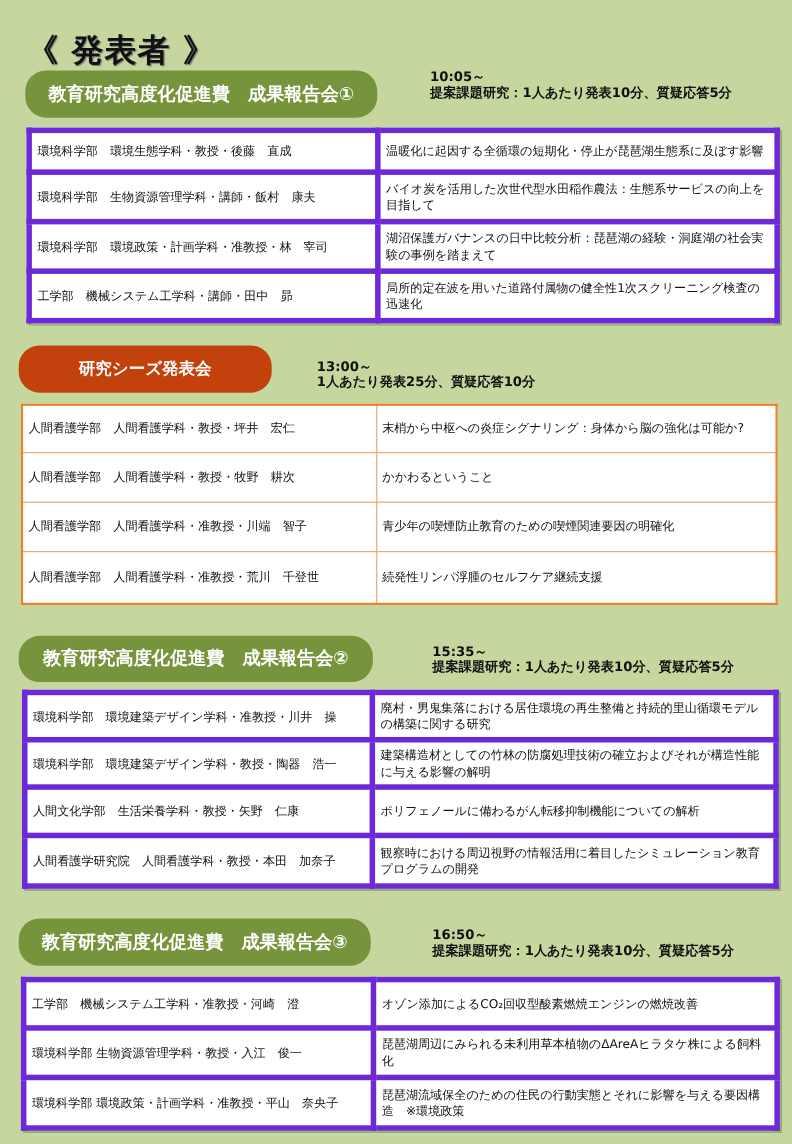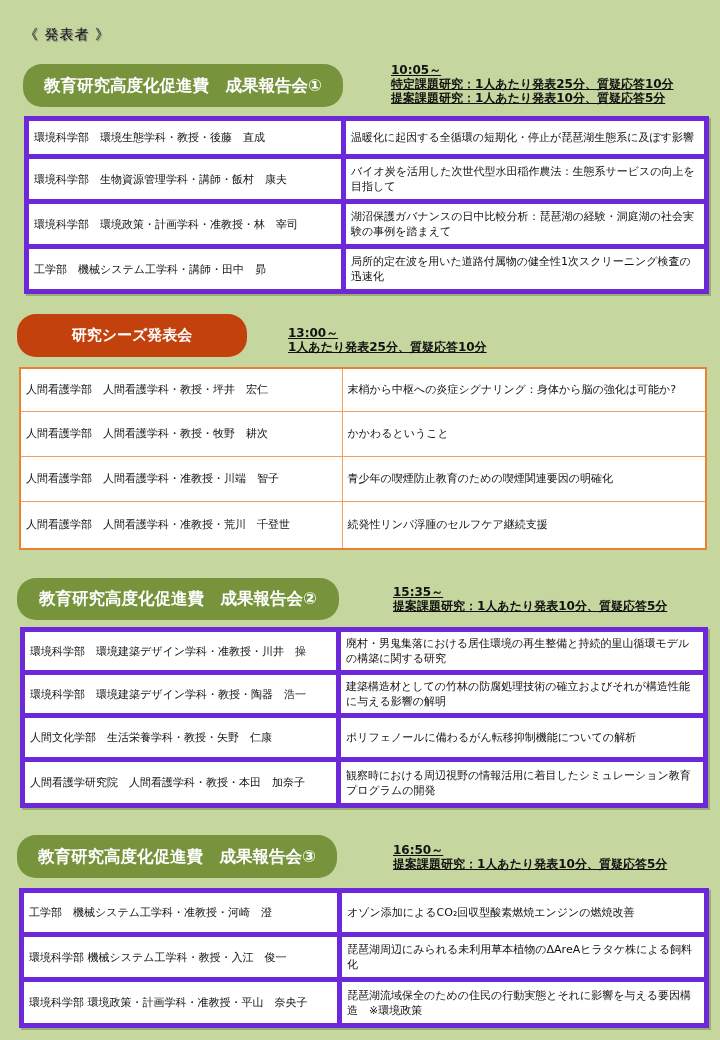--- a/index.html
+++ b/index.html
@@ -5,37 +5,37 @@
     html, body { margin: 0; padding: 0; }
     body {
       width: 720px; height: 1040px; overflow: hidden;
       background: #c5d79e;
       font-family: "DejaVu Sans", "Liberation Sans", sans-serif;
       color: #111;
       position: relative;
     }
     .page-title {
       position: absolute; left: 24px; top: 26px;
-      font-size: 14px; font-weight: normal; letter-spacing: 1px;
+      font-size: 29px; font-weight: bold; letter-spacing: 1px;
       text-shadow: 1px 1px 1px #777;
     }
     .banner {
       position: absolute; color: #fff; font-weight: bold;
       display: flex; align-items: center; justify-content: center;
       white-space: nowrap;
       border-radius: 19px;
     }
     .banner.green { background: #77933c; font-size: 16.5px; }
     .banner.orange { background: #c2410c; font-size: 15px; }
     .info {
       position: absolute; font-size: 12px; line-height: 14px;
       white-space: nowrap;
     }
     .info.bold { font-weight: bold; }
-    .info div { margin: 0; text-decoration: underline; }
+    .info div { margin: 0; }
     table.talks {
       position: absolute; border-collapse: collapse; background: #fff;
       table-layout: fixed;
     }
     table.talks td {
       font-size: 11px; line-height: 15px; padding: 0 5px;
       vertical-align: middle; overflow: hidden;
     }
     table.talks.green { border: 2px solid #9bb567; box-shadow: 2px 2px 0 #9aae70; }
     table.talks.green td { border: 5px solid #6d28d9; }
@@ -46,21 +46,20 @@
 </head>
 <body>
 
 <div class="page-title">《 発表者 》</div>
 
 <div class="banner green" style="left:23px;top:64px;width:320px;height:43px;">
   <span>教育研究高度化促進費　成果報告会①</span>
 </div>
 <div class="info bold" style="left:391px;top:63px;">
   <div>10:05～</div>
-  <div>特定課題研究：1人あたり発表25分、質疑応答10分</div>
   <div>提案課題研究：1人あたり発表10分、質疑応答5分</div>
 </div>
 <table class="talks green" style="left:24px;top:116px;width:685px;">
   <colgroup>
       <col style="width:317px">
       <col>
     </colgroup>
   <tbody>
       <tr style="height:38px">
     <td class="presenter">環境科学部　環境生態学科・教授・後藤　直成</td>
@@ -156,21 +155,21 @@
   <colgroup>
       <col style="width:318px">
       <col>
     </colgroup>
   <tbody>
       <tr style="height:44px">
     <td class="presenter">工学部　機械システム工学科・准教授・河崎　澄</td>
     <td>オゾン添加によるCO₂回収型酸素燃焼エンジンの燃焼改善</td>
   </tr>
   <tr style="height:45px">
-    <td class="presenter">環境科学部 機械システム工学科・教授・入江　俊一</td>
+    <td class="presenter">環境科学部 生物資源管理学科・教授・入江　俊一</td>
     <td>琵琶湖周辺にみられる未利用草本植物のΔAreAヒラタケ株による飼料化</td>
   </tr>
   <tr style="height:46px">
     <td class="presenter">環境科学部 環境政策・計画学科・准教授・平山　奈央子</td>
     <td>琵琶湖流域保全のための住民の行動実態とそれに影響を与える要因構造　※環境政策</td>
   </tr>
 </tbody>
   </table>
 
 </body></html>

